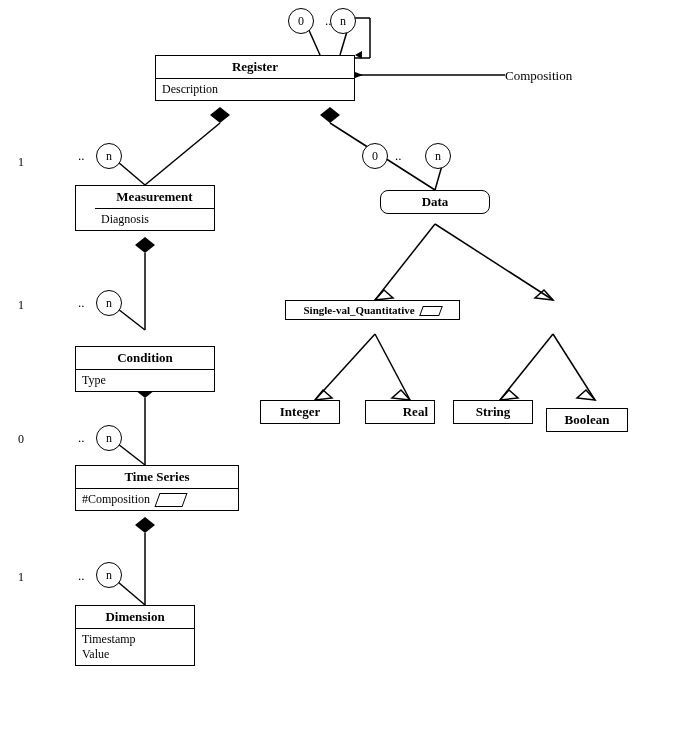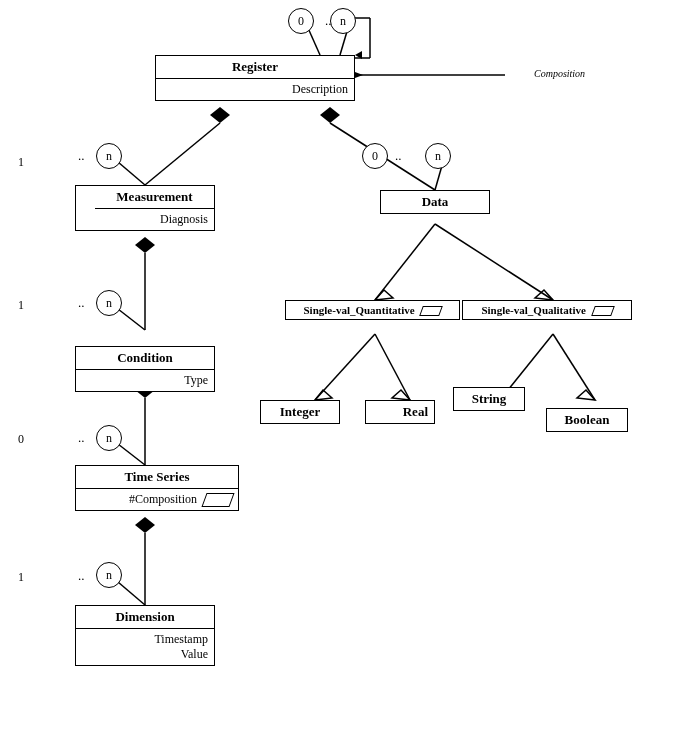--- a/index.html
+++ b/index.html
@@ -24,21 +24,21 @@
     }
     .uml-box .box-title {
       font-weight: bold;
       padding: 3px 6px;
       border-bottom: 1.5px solid #000;
       font-size: 13px;
     }
     .uml-box .box-body {
       padding: 3px 6px;
       font-size: 12px;
-      text-align: right;
+      text-align: left;
     }
     .circle-label {
       position: absolute;
       border: 1.5px solid #000;
       border-radius: 50%;
       background: #fff;
       width: 26px;
       height: 26px;
       display: flex;
       align-items: center;
@@ -155,53 +155,47 @@
   </div>
 
   <div class="uml-box" style="left:75px; top:465px; width:164px;">
     <div class="box-title">Time Series</div>
     <div class="box-body">
       <span>#Composition</span>
       <span class="parallelogram"></span>
     </div>
   </div>
 
-  <div class="uml-box" style="left:75px; top:605px; width:140px;">
+  <div class="uml-box" style="left:75px; top:605px; width:120px;">
     <div class="box-title">Dimension</div>
     <div class="box-body" style="white-space:pre;">Timestamp
 Value</div>
   </div>
 
-  <div class="uml-box" style="left:380px; top:190px; width:110px;">
+  <div class="uml-box" style="left:380px; top:190px; width:110px;border-radius:8px;">
     <div class="box-title" style="border-bottom:none;">Data</div>
   </div>
 
   <div class="uml-box" style="left:285px; top:300px; width:175px;">
     <div class="box-title" style="border-bottom:none; font-size:11px;">
       <span>Single-val_Quantitative</span>
       <span class="parallelogram" style="width:20px;height:10px;"></span>
     </div>
   </div>
 
-  <div class="uml-box" style="left:462px; top:300px; width:170px;">
-    <div class="box-title" style="border-bottom:none; font-size:11px;">
-      <span>Single-val_Qualitative</span>
-      <span class="parallelogram" style="width:20px;height:10px;"></span>
-    </div>
-  </div>
 
   <div class="uml-box" style="left:260px; top:400px; width:80px;">
     <div class="box-title" style="border-bottom:none;">Integer</div>
   </div>
 
   <div class="uml-box" style="left:365px; top:400px; width:70px;text-align:right;">
     <div class="box-title" style="border-bottom:none;">Real</div>
   </div>
 
-  <div class="uml-box" style="left:453px; top:387px; width:72px;">
+  <div class="uml-box" style="left:453px; top:400px; width:80px;">
     <div class="box-title" style="border-bottom:none;">String</div>
   </div>
 
   <div class="uml-box" style="left:546px; top:400px; width:82px;margin-top:8px;">
     <div class="box-title" style="border-bottom:none;">Boolean</div>
   </div>
 
   <div class="circle-label" style="left:288px; top:8px;">
     <span>0</span>
   </div>
@@ -230,15 +224,15 @@
   <div class="circle-label" style="left:96px; top:425px;">
     <span>n</span>
   </div>
   <span class="text-label" style="left:18px; top:432px;">0</span>
 
   <div class="circle-label" style="left:96px; top:562px;">
     <span>n</span>
   </div>
   <span class="text-label" style="left:18px; top:570px;">1</span>
 
-  <span class="text-label" style="left:534px; top:68px; font-size:10px;font-style:italic;">Composition</span>
+  <span class="text-label" style="left:505px; top:68px; font-size:13px;">Composition</span>
 
 </div>
 
 </body></html>

